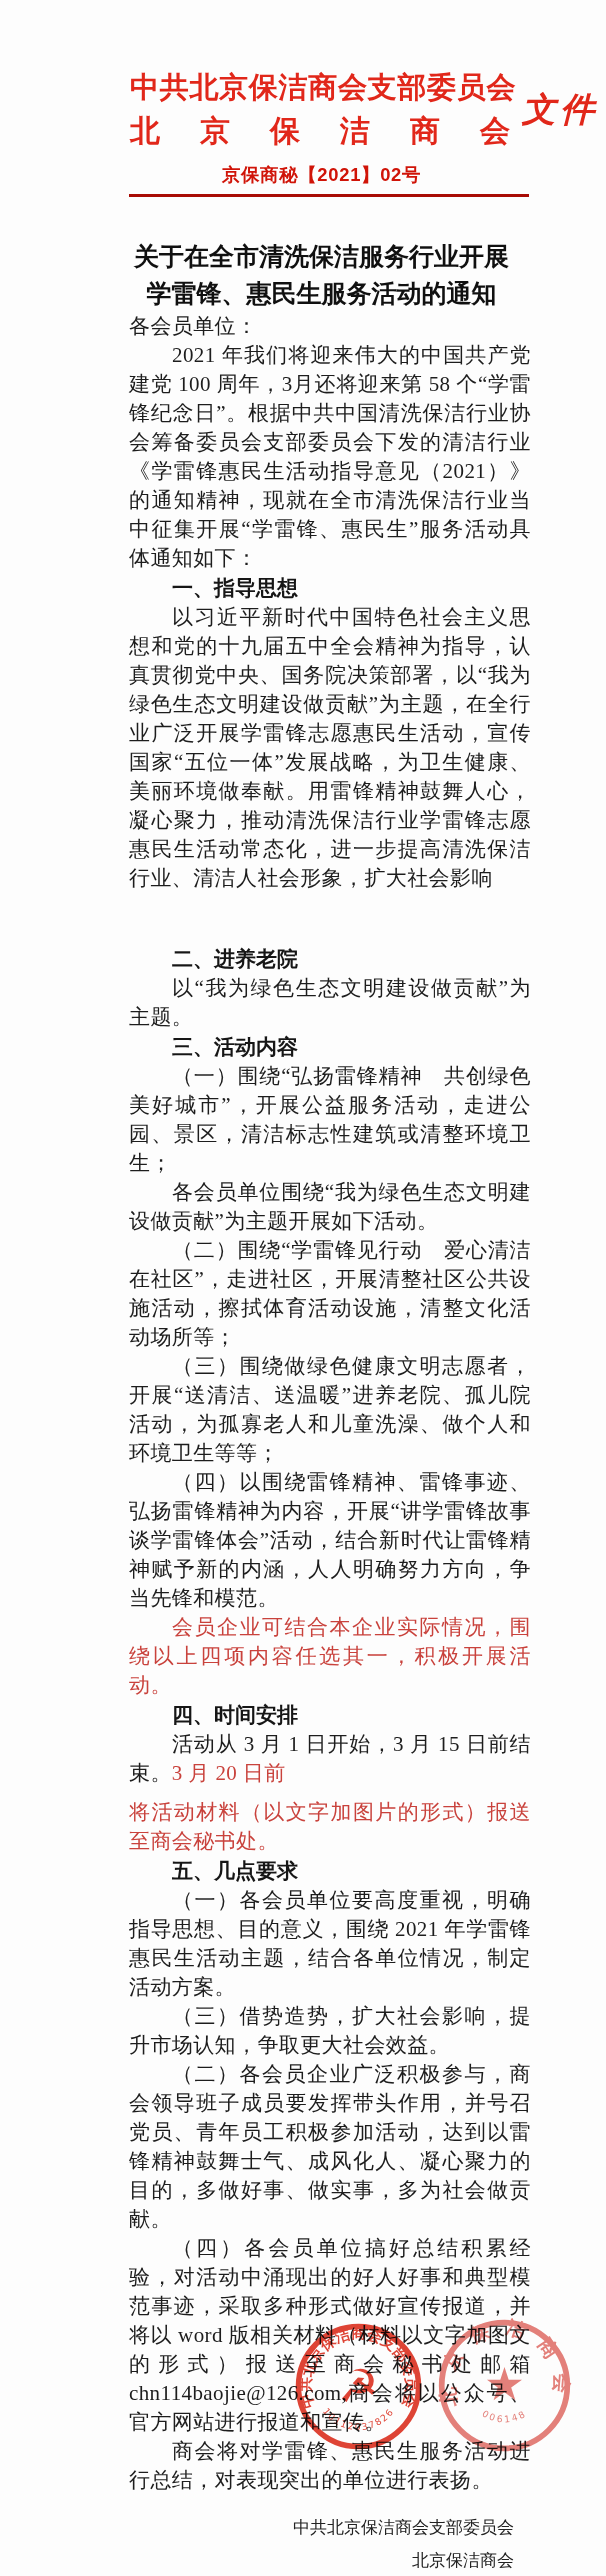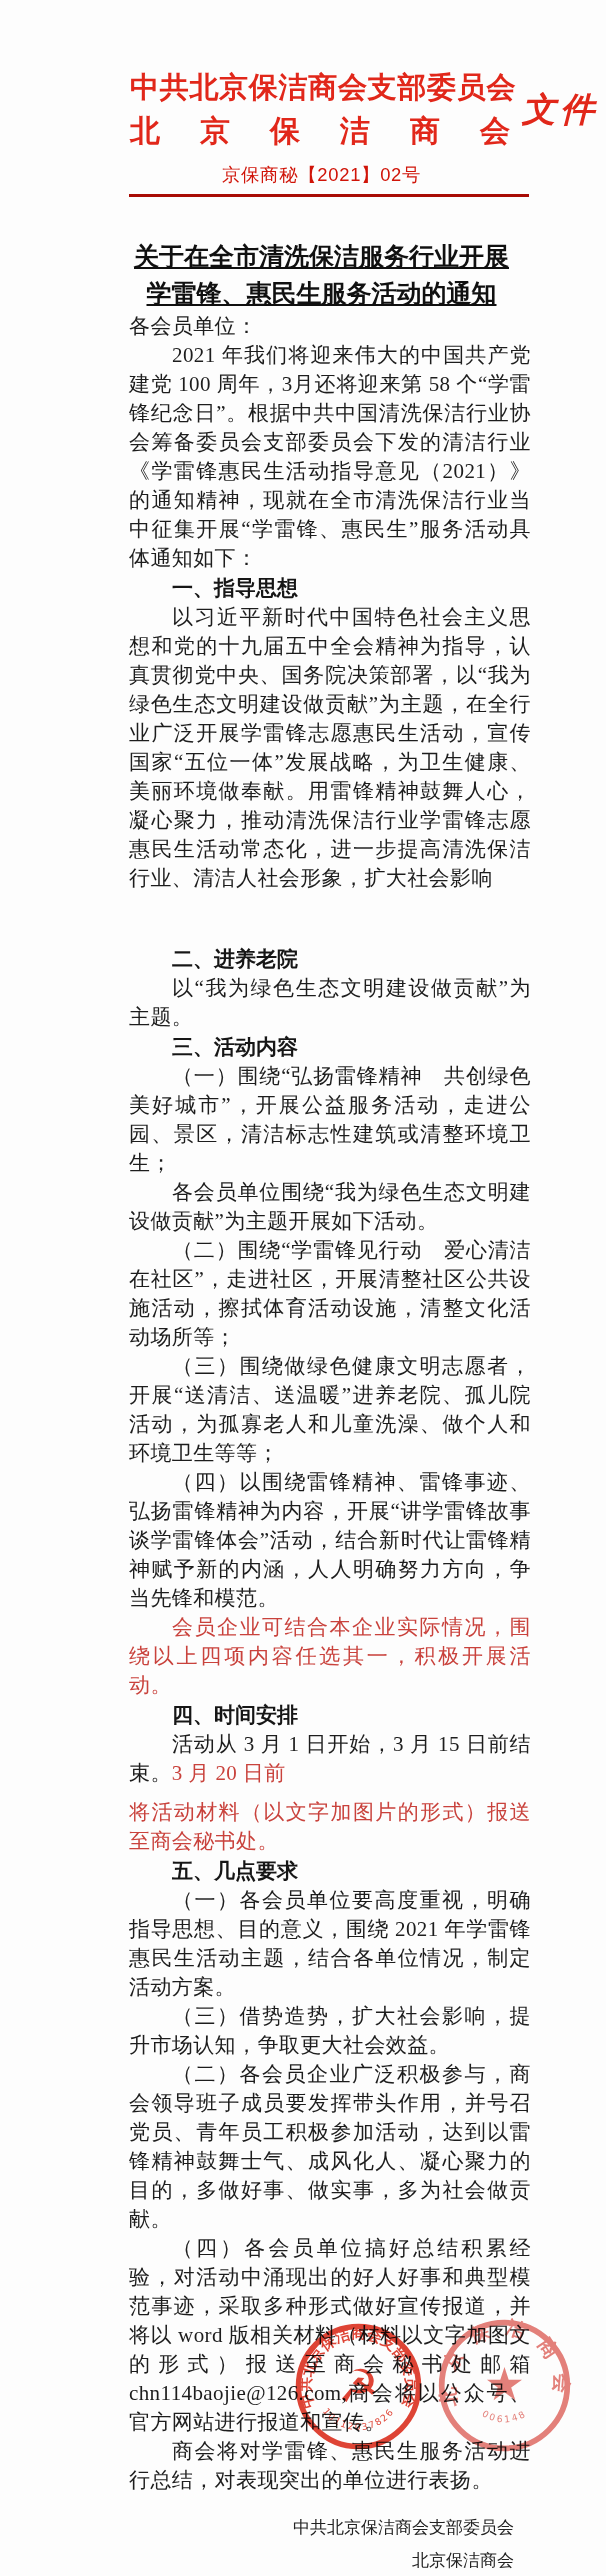--- a/index.html
+++ b/index.html
@@ -33,32 +33,32 @@
     text-align:justify;text-align-last:justify;
   }
   .doc-type{
     font-size:34px;font-weight:bold;margin-left:11.8px;letter-spacing:4.4px;
     white-space:nowrap;
     font-style:italic;
   }
   .doc-number{
     margin-top:11.8px;text-align:center;
     font-family:"Liberation Sans","DejaVu Sans",sans-serif;
-    font-size:18.4px;font-weight:normal;color:#d01408;letter-spacing:0.7px;
+    font-size:18.4px;font-weight:bold;color:#d01408;letter-spacing:0.7px;
   }
   .red-rule{
     height:2.9px;background:#a80b04;
     margin:6.6px 78px 0 93px;
   }
 
   
   .doc-title{
     margin-top:41px;text-align:center;
     font-family:"Liberation Sans","DejaVu Sans",sans-serif;
-    font-size:25px;font-weight:bold;line-height:37px;color:#101010;text-decoration:underline;
+    font-size:25px;font-weight:bold;line-height:37px;color:#101010;
   }
 
   
   .content{padding:0 76px 0 93px;}
   p.body{
     margin:0;font-size:21px;line-height:29px;
     text-align:justify;letter-spacing:0.4px;
   }
   p.indent{text-indent:43px;}
   p.red, span.red{color:#c9423c;}

